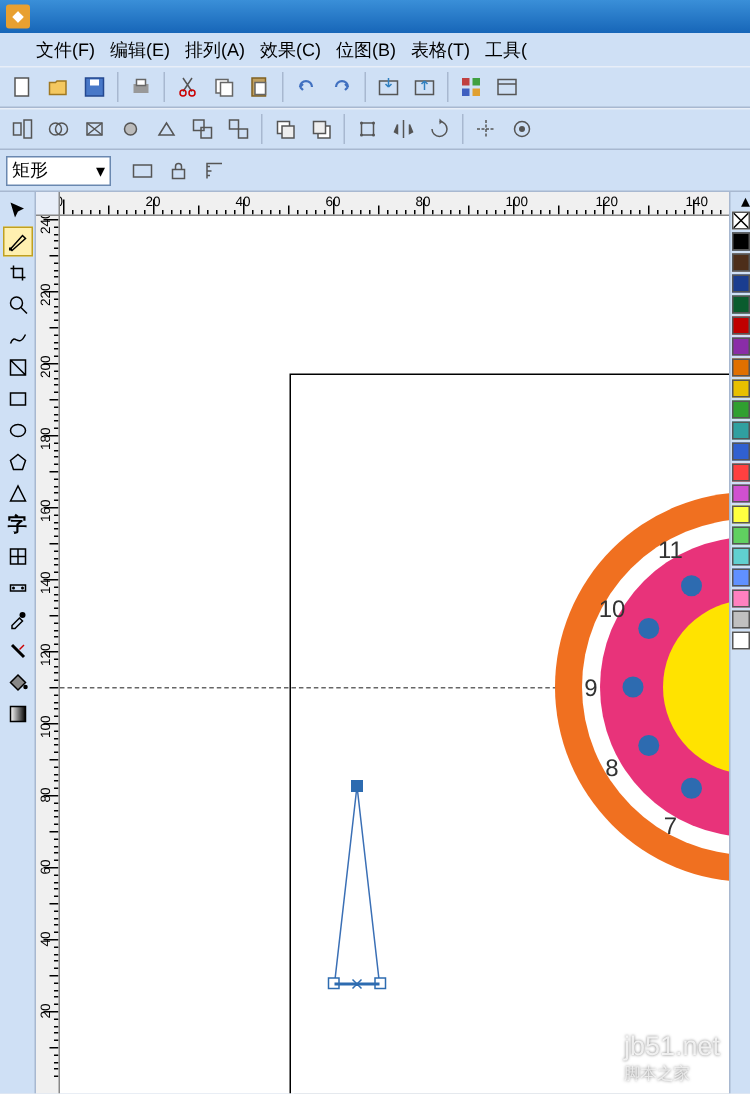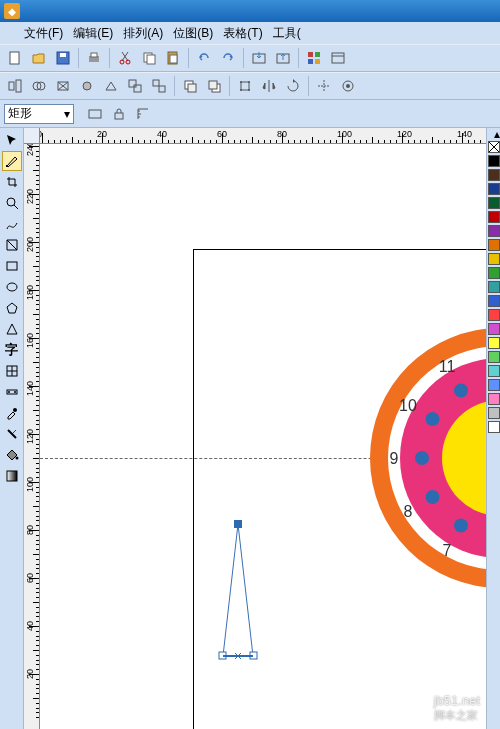--- a/index.html
+++ b/index.html
@@ -24,35 +24,36 @@
 .tool-btn.active { background: #fff0b0; border: 1px solid #c0a020; }
 .colorbar { width: 14px; background: #cfe0f5; border-left: 1px solid #a8b8d0; display: flex; flex-direction: column; }
 .swatch { width: 12px; height: 12px; border: 1px solid #555; margin: 1px; }
 .canvas-wrap { flex: 1; position: relative; display: flex; flex-direction: column; }
 .content-row { display: flex; flex: 1; }
 .canvas { flex: 1; background: #fff; position: relative; overflow: hidden; }
 .ruler-tick { position: absolute; background: #000; }
 .ruler-label { position: absolute; font-size: 9px; color: #000; }
 .crosshair-h { position: absolute; left: 0; right: 0; top: 314px; border-top: 1px dashed #666; }
 .watermark { position: absolute; right: 6px; bottom: 6px; font-size: 11px; color: #fffa; text-shadow: 0 0 2px #0008; }
-.watermark span.t { display: block; font-size: 13px; text-align: left; color: #fffc; }
+.watermark span.t { display: block; font-size: 18px; text-align: left; color: #fffc; }
 svg { display: block; }
 .prop-icon { width: 22px; height: 22px; display: inline-flex; align-items: center; justify-content: center; margin-right: 2px; }
 </style>
 </head>
 <body>
 
 <div class="titlebar">
   <span class="icon">◆</span>
 </div>
 
 <div class="menubar">
   <span class="mitem">文件(F)</span>
   <span class="mitem">编辑(E)</span>
   <span class="mitem">排列(A)</span>
+  <span class="mitem">效果(C)</span>
   <span class="mitem">位图(B)</span>
   <span class="mitem">表格(T)</span>
   <span class="mitem">工具(</span>
 </div>
 
 <div class="toolbar1">
   <div class="tb-btn">
       <svg width="16" height="16">
         <rect x="3" y="2" width="9" height="12" fill="#fff" stroke="#555"></rect>
       </svg>

